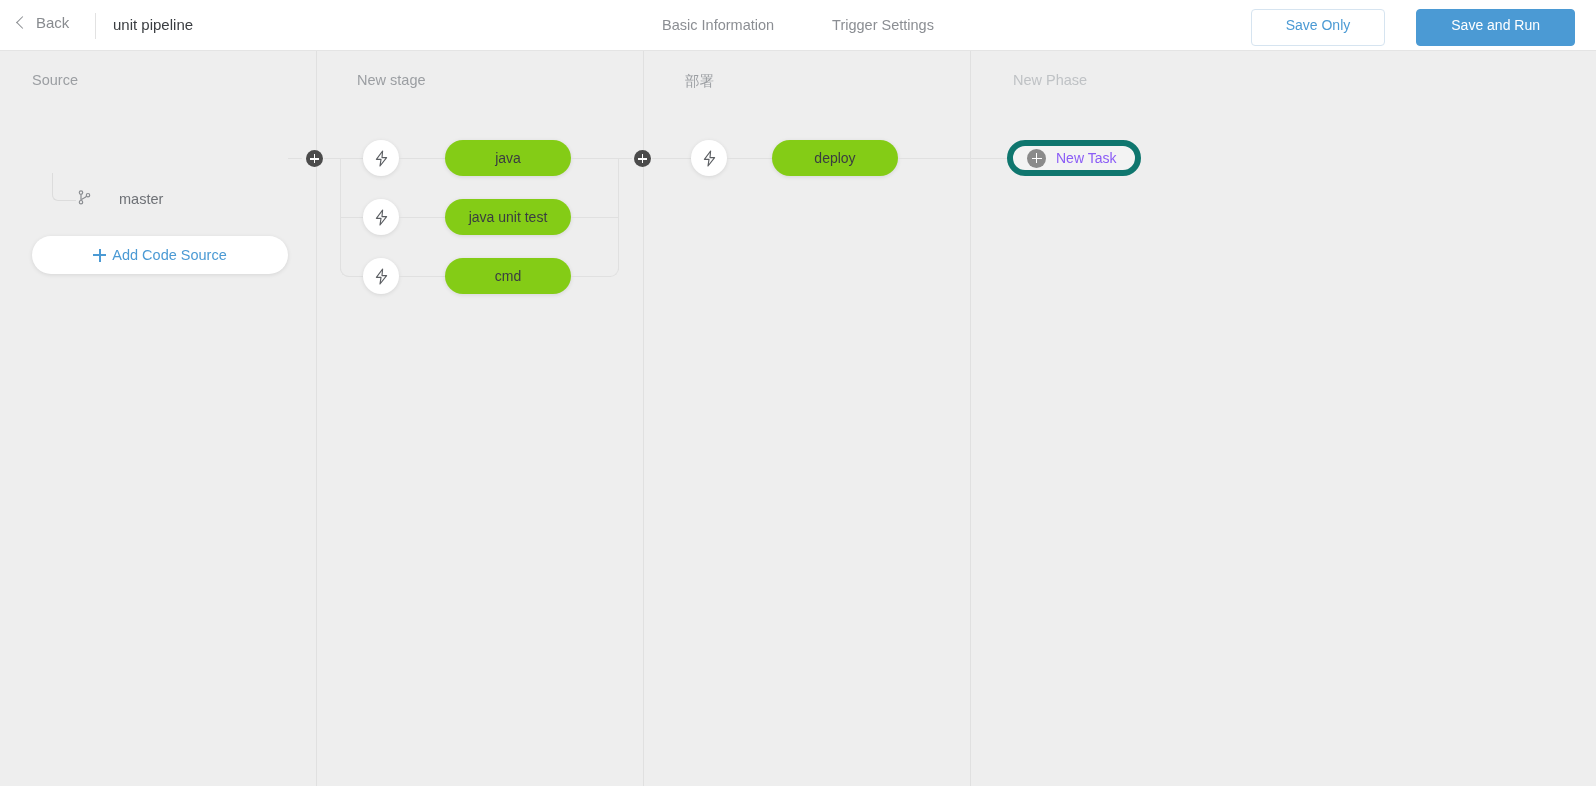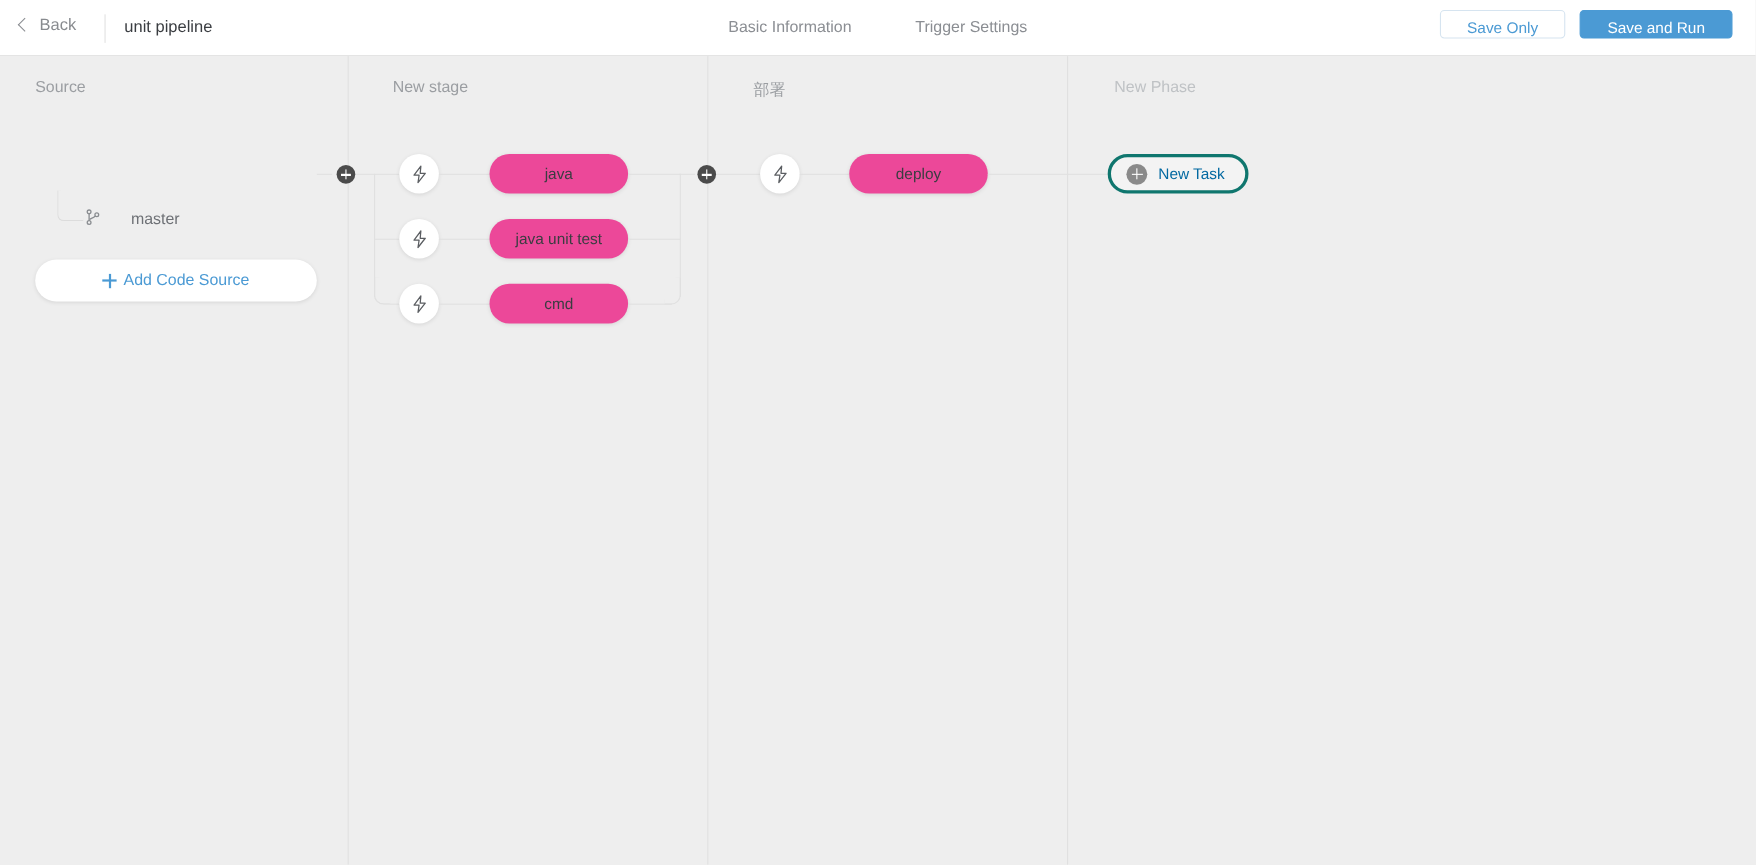--- a/index.html
+++ b/index.html
@@ -47,22 +47,22 @@
     cursor: pointer; pointer-events: auto; white-space: nowrap;
   }
   .tab.active { color: #1f2225; font-weight: bold; }
   .tab.active::after {
     content: ""; position: absolute; left: 4px; right: 4px; bottom: 0;
     height: 3px; background: #4b9ad4; border-radius: 1px;
   }
 
   .actions { position: absolute; right: 21px; top: 9px; display: flex; gap: 13px; }
   .btn {
-    height: 26px; padding: 0 24px; border-radius: 4px;
-    font-size: 14px; line-height: 31px; cursor: pointer; white-space: nowrap;
+    height: 37px; padding: 0 34px; border-radius: 4px;
+    font-size: 14px; line-height: 31px; cursor: pointer; white-space: nowrap; margin-left: 18px;
   }
   .btn-ghost { background: #fff; border: 1px solid #d6e4f0; color: #4b9ad4; }
   .btn-primary { background: #4b9ad4; border: 1px solid #4b9ad4; color: #fff; }
 
   
   .canvas {
     position: absolute; top: 51px; left: 16px;
     width: 1596px; height: 735px; background: #eeeeee;
   }
   .col-div {
@@ -95,30 +95,30 @@
   }
   .plus-node::before { left: 4px; top: 8px; width: 9px; height: 1.6px; }
   .plus-node::after { left: 7.7px; top: 4.2px; width: 1.6px; height: 9px; }
 
   .bolt-circle {
     position: absolute; width: 36px; height: 36px; border-radius: 50%;
     background: #ffffff; box-shadow: 0 1px 4px rgba(0,0,0,0.10);
     display: flex; align-items: center; justify-content: center; cursor: pointer;
   }
   .task-pill {
-    position: absolute; height: 36px; border-radius: 18px; background: #ec4899;
+    position: absolute; height: 36px; border-radius: 18px; background: #84cc16;
     box-shadow: 0 1px 4px rgba(0,0,0,0.10);
     display: flex; align-items: center; justify-content: center;
     font-size: 14px; color: #3a3d41; cursor: pointer; white-space: nowrap;
   }
   .new-task-pill {
     position: absolute; height: 36px; border-radius: 18px;
-    background: #f3f3f3; border: 3px solid #0f766e;
+    background: #f3f3f3; border: 6px solid #0f766e;
     display: flex; align-items: center; gap: 10px;
-    padding: 0 19px 0 14px; font-size: 14px; color: #0369a1; cursor: pointer;
+    padding: 0 19px 0 14px; font-size: 14px; color: #8b5cf6; cursor: pointer;
   }
   .gray-plus {
     width: 19px; height: 19px; border-radius: 50%; background: #8a8a8a;
     position: relative; flex: none;
   }
   .gray-plus::before, .gray-plus::after { content: ""; position: absolute; background: #fff; }
   .gray-plus::before { left: 4.5px; top: 9px; width: 10px; height: 1.7px; }
   .gray-plus::after { left: 8.6px; top: 4.8px; width: 1.7px; height: 10px; }
 
   

